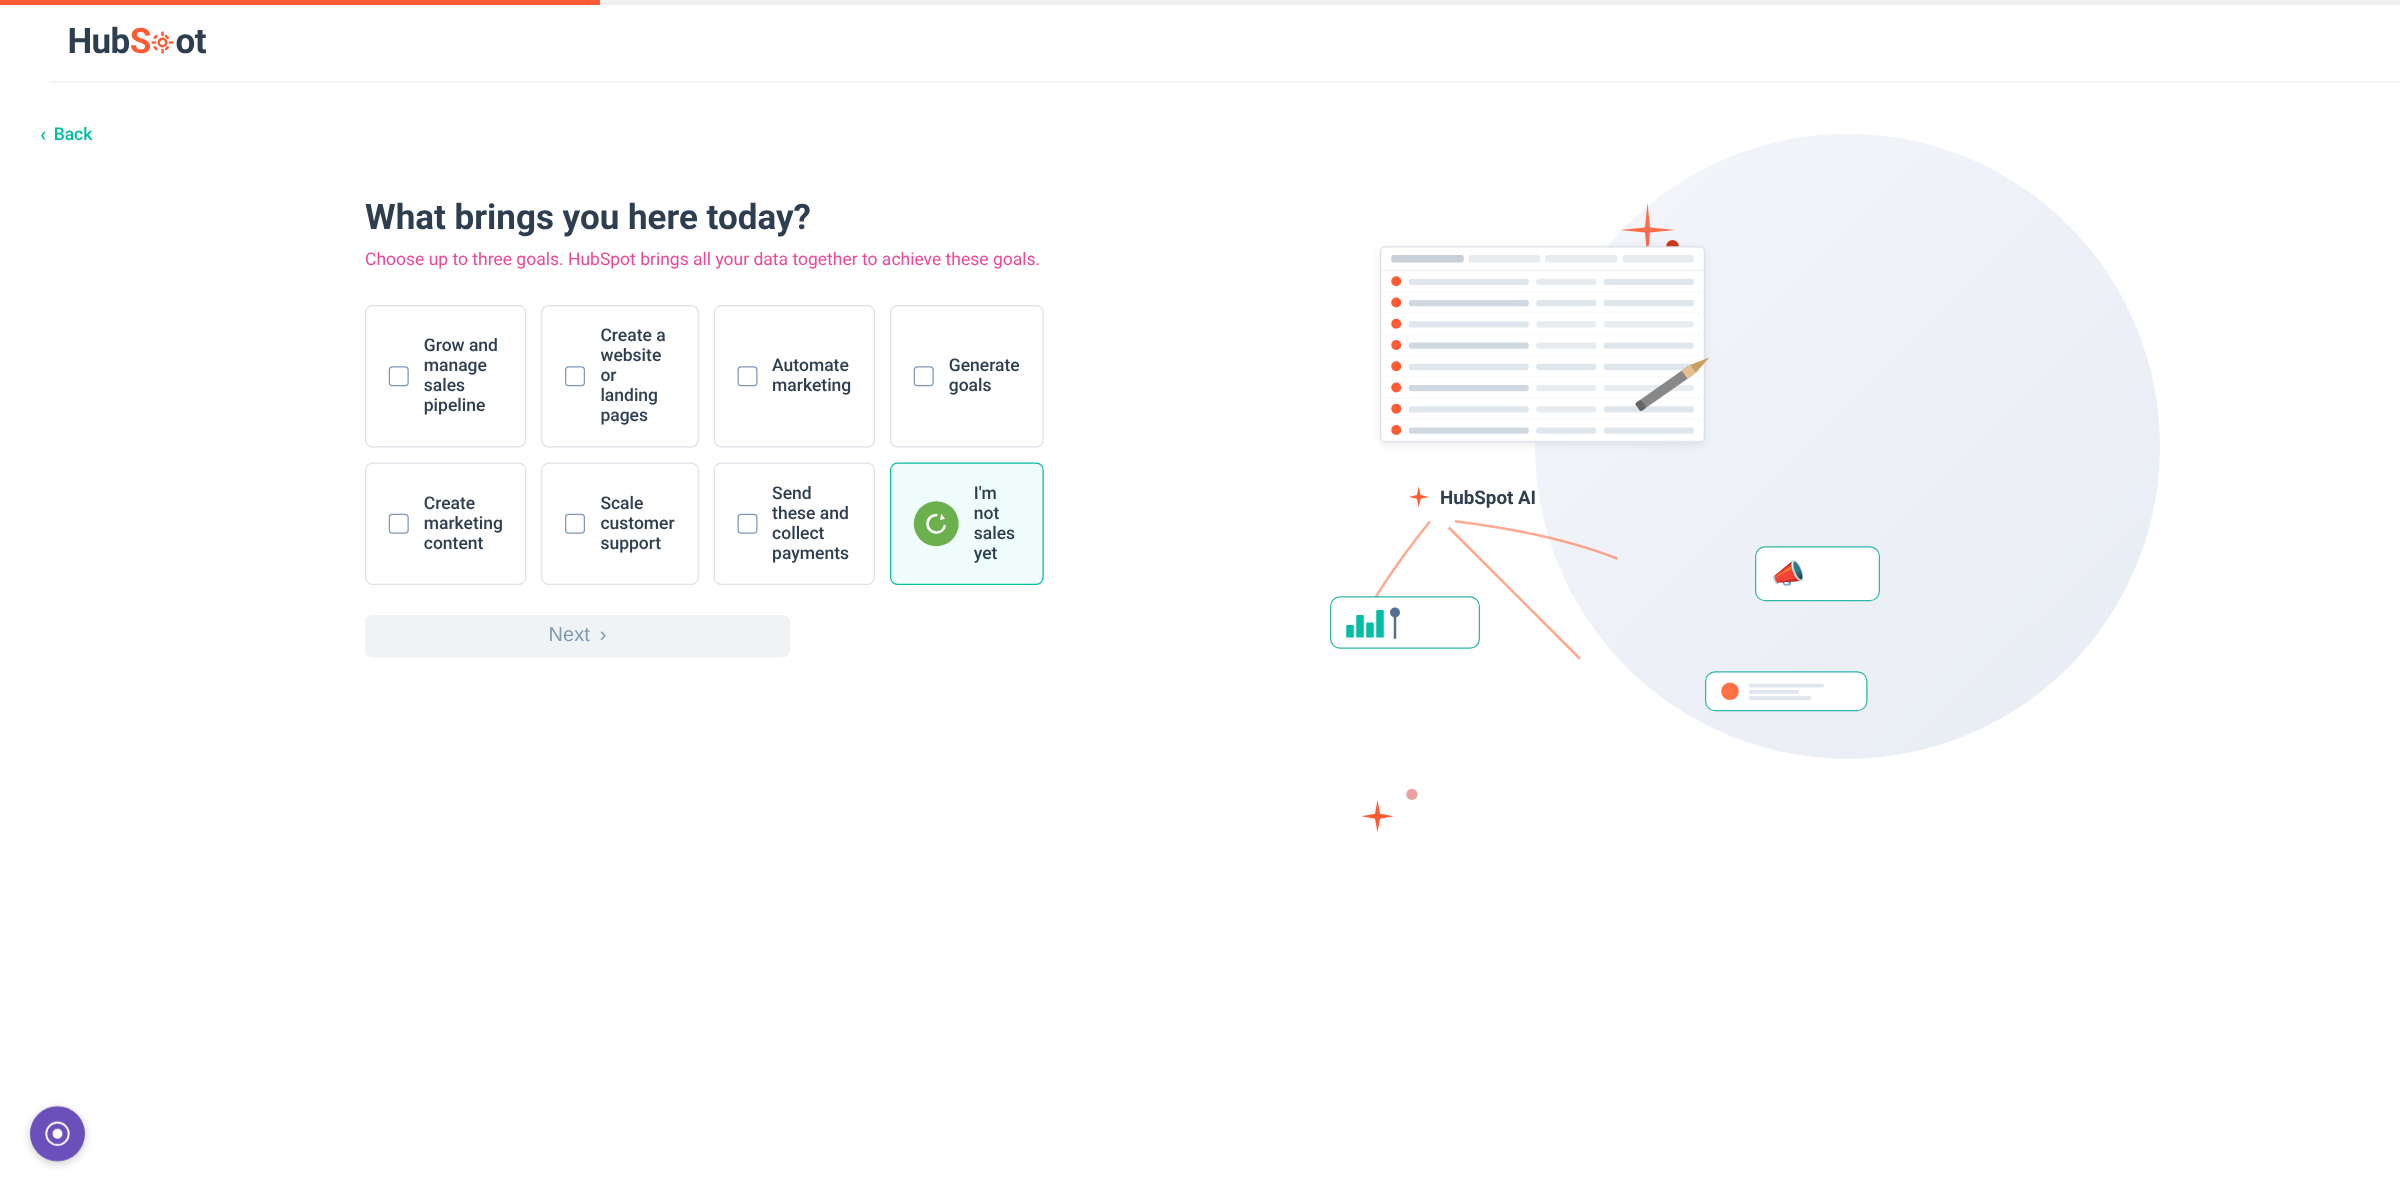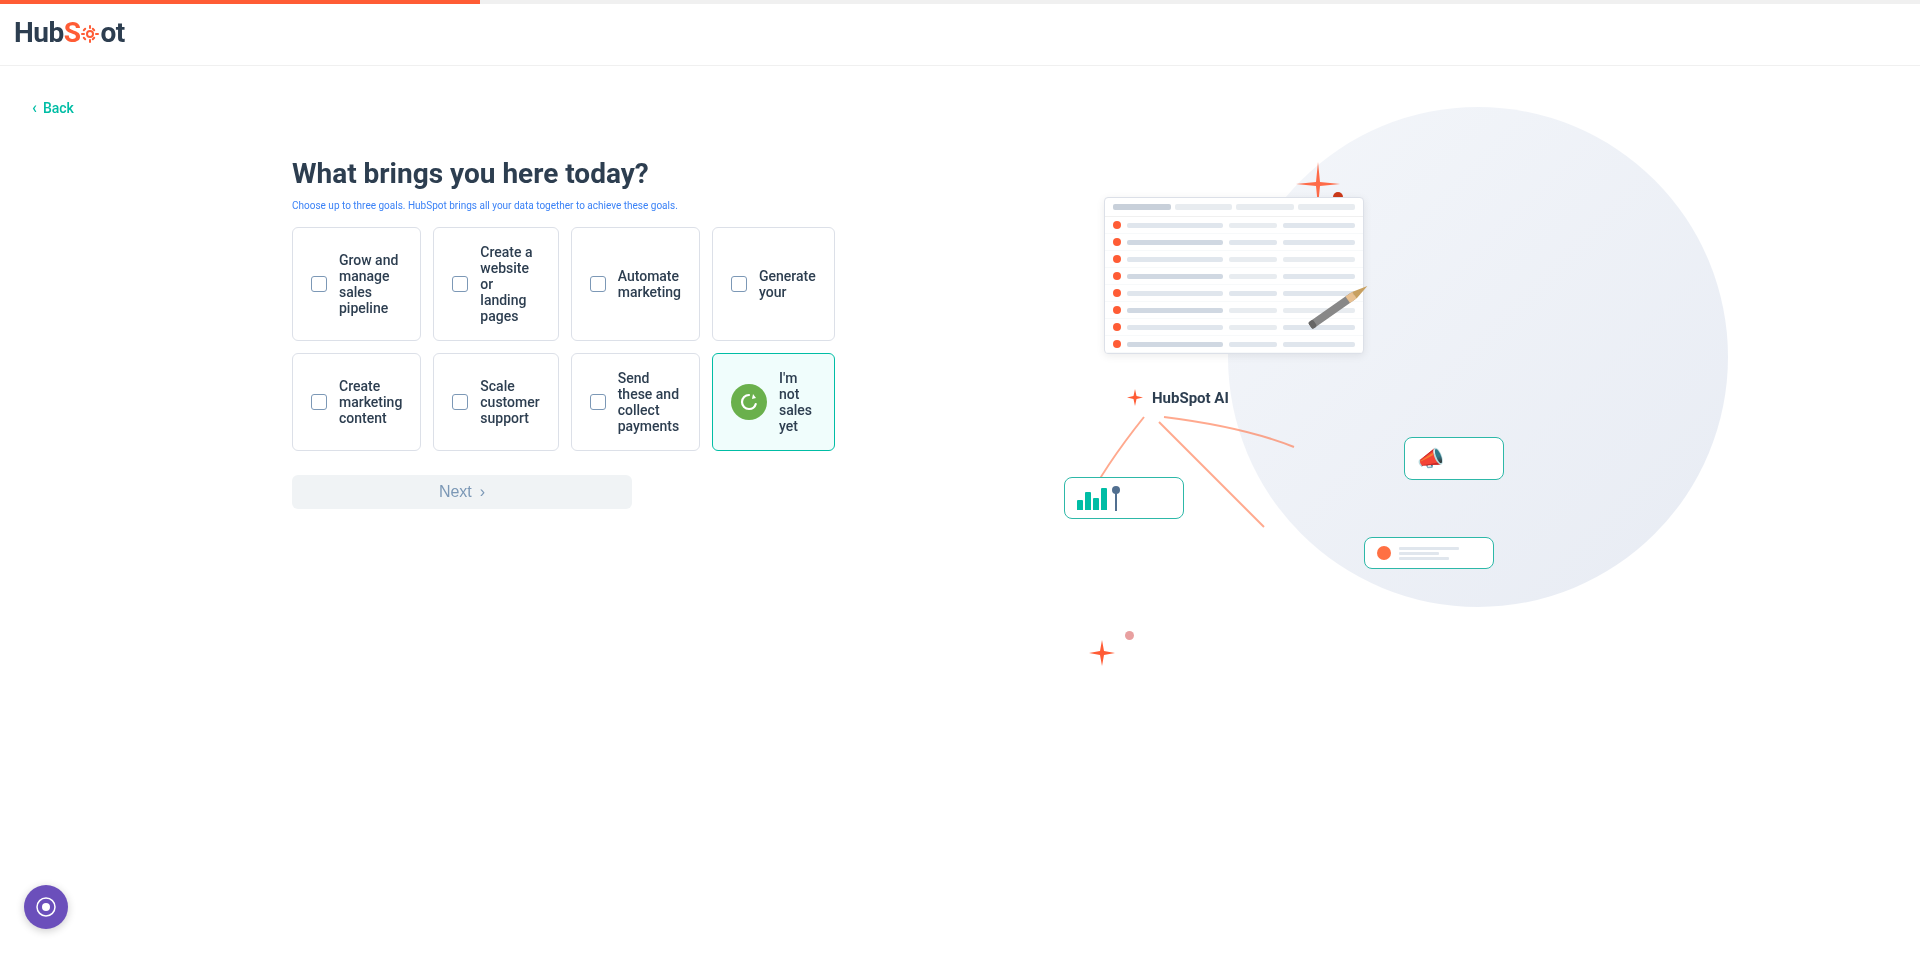--- a/index.html
+++ b/index.html
@@ -27,20 +27,21 @@
       background: #ff5c35;
       width: 25%;
     }
 
     
     .header {
       display: flex;
       align-items: center;
       padding: 16px 14px;
       border-bottom: 1px solid #f0f0f0;
+      margin-left: 40px;
     }
     .logo {
       display: flex;
       align-items: center;
       gap: 4px;
     }
     .logo-text {
       font-size: 28px;
       font-weight: 700;
       color: #2d3e50;
@@ -79,23 +80,23 @@
     }
 
     .page-title {
       font-size: 28px;
       font-weight: 700;
       color: #2d3e50;
       margin-bottom: 10px;
     }
 
     .page-subtitle {
-      font-size: 10px;
-      color: #3b82f6;
-      margin-bottom: 16px;
+      font-size: 14px;
+      color: #ec4899;
+      margin-bottom: 28px;
     }
 
     
     .options-grid {
       display: grid;
       grid-template-columns: 1fr 1fr 1fr 1fr;
       gap: 12px;
       max-width: 520px;
     }
 
@@ -416,21 +417,21 @@
         <span>Create a website or landing pages</span>
       </div>
 
       <div class="option-item">
         <div class="checkbox-square"></div>
         <span>Automate marketing</span>
       </div>
 
       <div class="option-item">
         <div class="checkbox-square"></div>
-        <span>Generate your</span>
+        <span>Generate goals</span>
       </div>
 
       <div class="option-item">
         <div class="checkbox-square"></div>
         <span>Create marketing content</span>
       </div>
 
       <div class="option-item">
         <div class="checkbox-square"></div>
         <span>Scale customer support</span>

